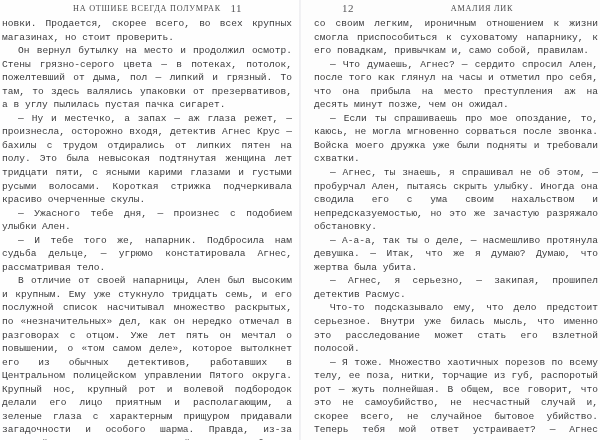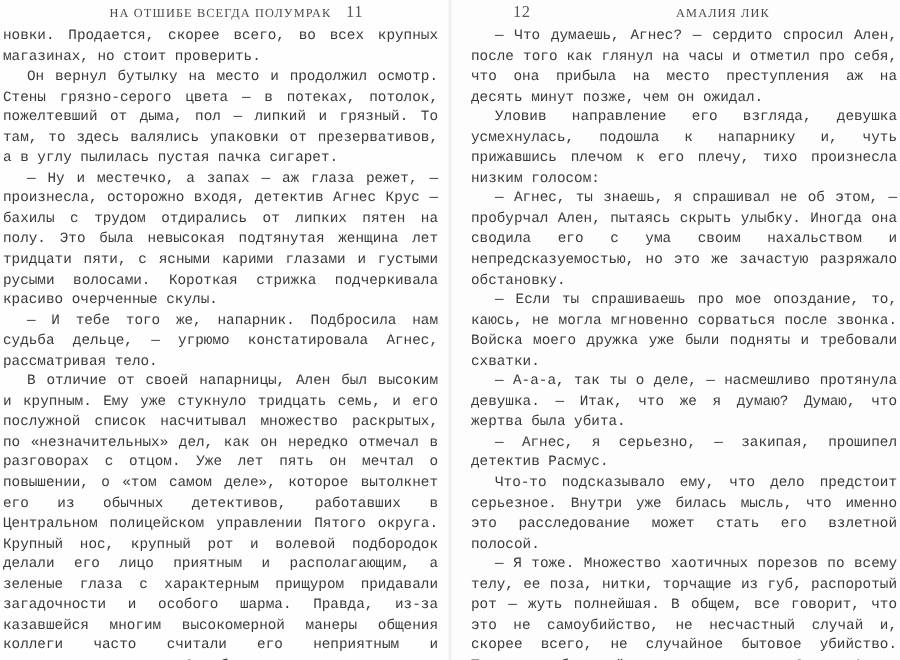--- a/index.html
+++ b/index.html
@@ -100,35 +100,36 @@
 
   <div class="page page-left">
     <div class="running-head">
       <div class="rh-title">НА ОТШИБЕ ВСЕГДА ПОЛУМРАК</div>
       <div class="rh-folio">11</div>
     </div>
     <div class="body-col">
       <p class="noindent">новки. Продается, скорее всего, во всех крупных магазинах, но стоит проверить.</p>
       <p>Он вернул бутылку на место и продолжил осмотр. Стены грязно-серого цвета — в потеках, потолок, пожелтевший от дыма, пол — липкий и грязный. То там, то здесь валялись упаковки от презервативов, а в углу пылилась пустая пачка сигарет.</p>
       <p>— Ну и местечко, а запах — аж глаза режет, — произнесла, осторожно входя, детектив Агнес Крус — бахилы с трудом отдирались от липких пятен на полу. Это была невысокая подтянутая женщина лет тридцати пяти, с ясными карими глазами и густыми русыми волосами. Короткая стрижка подчеркивала красиво очерченные скулы.</p>
+      <p>— Ужасного тебе дня, — произнес с подобием улыбки Ален.</p>
       <p>— И тебе того же, напарник. Подбросила нам судьба дельце, — угрюмо констатировала Агнес, рассматривая тело.</p>
       <p>В отличие от своей напарницы, Ален был высоким и крупным. Ему уже стукнуло тридцать семь, и его послужной список насчитывал множество раскрытых, по «незначительных» дел, как он нередко отмечал в разговорах с отцом. Уже лет пять он мечтал о повышении, о «том самом деле», которое вытолкнет его из обычных детективов, работавших в Центральном полицейском управлении Пятого округа. Крупный нос, крупный рот и волевой подбородок делали его лицо приятным и располагающим, а зеленые глаза с характерным прищуром придавали загадочности и особого шарма. Правда, из-за казавшейся многим высокомерной манеры общения коллеги часто считали его неприятным и отталкивающим типом. Он обожал порядок в делах, но при этом не слишком заботился о чувствах других людей и был не особо тактичен, если полагал, что это мешает ему соблюдать тот самый порядок. С Агнес они работали в паре уже больше трех лет, и только она</p>
     </div>
   </div>
 
   <div class="page page-right">
     <div class="running-head">
       <div class="rh-folio">12</div>
       <div class="rh-title">АМАЛИЯ ЛИК</div>
     </div>
     <div class="body-col">
+      <p class="noindent">со своим легким, ироничным отношением к жизни смогла приспособиться к суховатому напарнику, к его повадкам, привычкам и, само собой, правилам.</p>
       <p>— Что думаешь, Агнес? — сердито спросил Ален, после того как глянул на часы и отметил про себя, что она прибыла на место преступления аж на десять минут позже, чем он ожидал.</p>
-      <p>Уловив направление его взгляда, девушка усмехнулась, подошла к напарнику и, чуть прижавшись плечом к его плечу, тихо произнесла низким голосом:</p>
+      <p>— Если ты спрашиваешь про мое опоздание, то, каюсь, не могла мгновенно сорваться после звонка. Войска моего дружка уже были подняты и требовали схватки.</p>
       <p>— Агнес, ты знаешь, я спрашивал не об этом, — пробурчал Ален, пытаясь скрыть улыбку. Иногда она сводила его с ума своим нахальством и непредсказуемостью, но это же зачастую разряжало обстановку.</p>
-      <p>— Если ты спрашиваешь про мое опоздание, то, каюсь, не могла мгновенно сорваться после звонка. Войска моего дружка уже были подняты и требовали схватки.</p>
       <p>— А-а-а, так ты о деле, — насмешливо протянула девушка. — Итак, что же я думаю? Думаю, что жертва была убита.</p>
       <p>— Агнес, я серьезно, — закипая, прошипел детектив Расмус.</p>
       <p>Что-то подсказывало ему, что дело предстоит серьезное. Внутри уже билась мысль, что именно это расследование может стать его взлетной полосой.</p>
       <p>— Я тоже. Множество хаотичных порезов по всему телу, ее поза, нитки, торчащие из губ, распоротый рот — жуть полнейшая. В общем, все говорит, что это не самоубийство, не несчастный случай и, скорее всего, не случайное бытовое убийство. Теперь тебя мой ответ устраивает? — Агнес постояла еще минуту, осматривая комнату, и, не дождавшись реакции напарника, добавила: — Судя по скудной обстановке, квартирка выдана ей в социальный найм, мебель, думаю, с барахолки. Грязь повсюду — ну, это уже вопрос к хозяйке. Могу предполо-</p>
     </div>
   </div>
 
   <div class="gutter"></div>
 </div>
 

